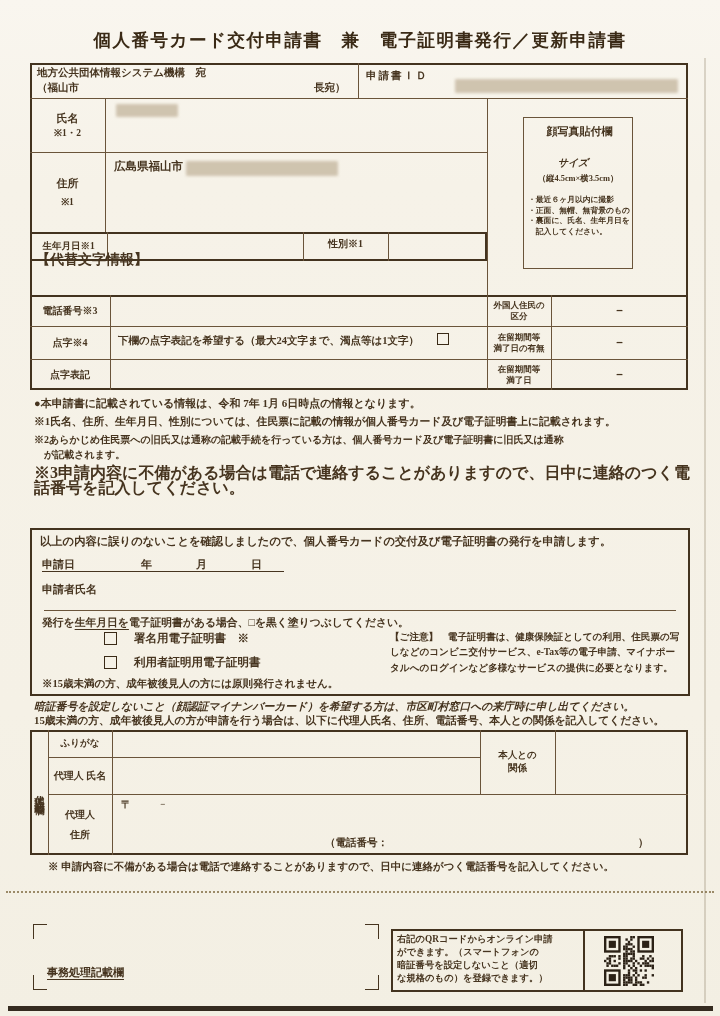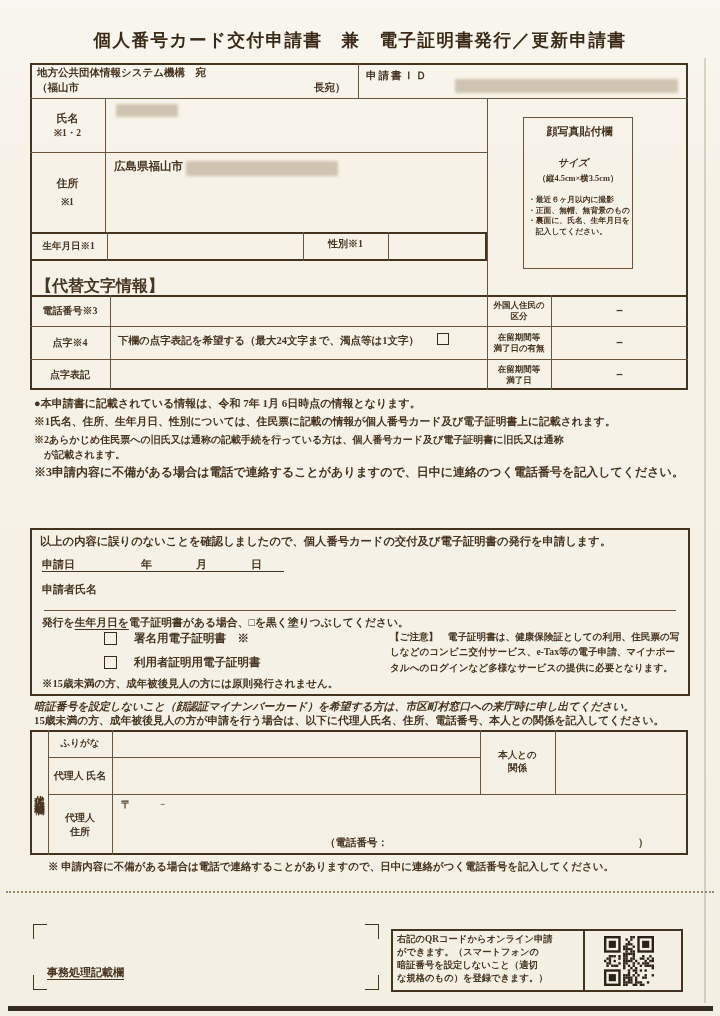--- a/index.html
+++ b/index.html
@@ -67,21 +67,21 @@
 
   <div class="bx" style="left:30px;top:232px;width:457px;height:29px;"></div>
   <div class="vl" style="left:107px;top:232px;height:29px;"></div>
   <div class="vl" style="left:303px;top:232px;height:29px;"></div>
   <div class="vl" style="left:388px;top:232px;height:29px;"></div>
   <div class="t c" style="left:30px;top:232px;width:77px;height:29px;font-size:9.5px;">生年月日※1</div>
   <div class="fill" style="left:108px;top:233px;width:194px;height:27px;"></div>
   <div class="t c" style="left:303px;top:232px;width:85px;height:23px;font-size:10px;">性別※1</div>
   <div class="fill" style="left:389px;top:233px;width:97px;height:27px;"></div>
 
-  <div class="t" style="left:36px;top:276px;font-size:16px;">【代替文字情報】</div>
+  <div class="t" style="left:36px;top:251px;font-size:14px;">【代替文字情報】</div>
   <div class="fill" style="left:30px;top:261px;width:457px;height:34px;"></div>
 
   <div class="hl2" style="left:30px;top:295px;width:658px;"></div>
   <div class="vl" style="left:110px;top:295px;height:95px;"></div>
   <div class="t c" style="left:30px;top:295px;width:80px;height:31px;font-size:10px;">電話番号※3</div>
   <div class="fill" style="left:111px;top:296px;width:375px;height:29px;"></div>
   <div class="hl" style="left:30px;top:326px;width:658px;"></div>
   <div class="t c" style="left:30px;top:326px;width:80px;height:33px;font-size:10px;">点字※4</div>
   <div class="t" style="left:118px;top:334px;font-size:10.5px;">下欄の点字表記を希望する（最大24文字まで、濁点等は1文字）</div>
   <div class="chk" style="left:437px;top:333px;width:12px;height:12px;"></div>
@@ -109,21 +109,21 @@
   <div class="t c" style="left:551px;top:326px;width:137px;height:33px;font-size:12px;">－</div>
   <div class="t c" style="left:487px;top:359px;width:64px;height:31px;font-size:8.5px;line-height:11px;">在留期間等
 満了日</div>
   <div class="t c" style="left:551px;top:359px;width:137px;height:31px;font-size:12px;">－</div>
 
   <div class="abs" style="left:34px;top:396px;width:660px;font-weight:600;">
     <div class="abs" style="position:static;white-space:pre-line;font-size:11px;line-height:15px;margin-bottom:3px;">●本申請書に記載されている情報は、令和 7年 1月 6日時点の情報となります。</div>
     <div style="white-space:pre-line;font-size:10.8px;line-height:15px;margin-bottom:3px;">※1氏名、住所、生年月日、性別については、住民票に記載の情報が個人番号カード及び電子証明書上に記載されます。</div>
     <div style="white-space:pre-line;font-size:10px;line-height:15px;margin-bottom:3px;">※2あらかじめ住民票への旧氏又は通称の記載手続を行っている方は、個人番号カード及び電子証明書に旧氏又は通称
 　が記載されます。</div>
-    <div style="white-space:pre-line;font-size:12px;line-height:15px;margin-bottom:10px;">※3申請内容に不備がある場合は電話で連絡することがありますので、日中に連絡のつく電話番号を記入してください。</div>
+    <div style="white-space:pre-line;font-size:16px;line-height:15px;margin-bottom:10px;">※3申請内容に不備がある場合は電話で連絡することがありますので、日中に連絡のつく電話番号を記入してください。</div>
   </div>
 
   <div class="bx" style="left:30px;top:528px;width:660px;height:168px;"></div>
   <div class="t" style="left:40px;top:534px;font-size:11.3px;">以上の内容に誤りのないことを確認しましたので、個人番号カードの交付及び電子証明書の発行を申請します。</div>
   <div class="t" style="left:42px;top:557px;font-size:11px;"><span class="u">申請日　　　　　　年　　　　月　　　　日　　</span></div>
   <div class="t" style="left:42px;top:582px;font-size:11px;">申請者氏名</div>
   <div class="fill" style="left:130px;top:578px;width:540px;height:26px;"></div>
   <div class="hl" style="left:44px;top:610px;width:632px;"></div>
   <div class="t" style="left:42px;top:616px;font-size:10.8px;"><span>発行を</span><span class="u">生年月日を</span><span>電子証明書がある場合、□を黒く塗りつぶしてください。</span></div>
   <div class="chk" style="left:104px;top:632px;width:13px;height:13px;"></div>
@@ -139,21 +139,21 @@
   <div class="bx" style="left:30px;top:730px;width:658px;height:125px;"></div>
   <div class="vl" style="left:48px;top:730px;height:125px;"></div>
   <div class="t c" style="left:30px;top:730px;width:18px;height:125px;writing-mode:vertical-rl;font-size:10px;letter-spacing:2px;">代理人記載欄</div>
   <div class="vl" style="left:112px;top:730px;height:125px;"></div>
   <div class="hl" style="left:48px;top:757px;width:432px;"></div>
   <div class="hl" style="left:48px;top:794px;width:640px;"></div>
   <div class="t c" style="left:48px;top:730px;width:64px;height:27px;font-size:9.5px;">ふりがな</div>
   <div class="fill" style="left:113px;top:731px;width:366px;height:25px;"></div>
   <div class="t c" style="left:48px;top:757px;width:64px;height:37px;font-size:10px;">代理人 氏名</div>
   <div class="fill" style="left:113px;top:758px;width:366px;height:35px;"></div>
-  <div class="t c" style="left:48px;top:794px;width:64px;height:61px;font-size:10px;line-height:14px;">代理人
+  <div class="t c" style="left:48px;top:794px;width:64px;height:61px;font-size:10px;line-height:20px;">代理人
 住所</div>
   <div class="fill" style="left:113px;top:795px;width:573px;height:59px;"></div>
   <div class="t" style="left:121px;top:798px;font-size:10.5px;">〒</div>
   <div class="t" style="left:160px;top:799px;font-size:9px;">−</div>
   <div class="vl" style="left:480px;top:730px;height:64px;"></div>
   <div class="vl" style="left:555px;top:730px;height:64px;"></div>
   <div class="t c" style="left:480px;top:730px;width:75px;height:64px;font-size:9.5px;line-height:13px;">本人との
 関係</div>
   <div class="fill" style="left:556px;top:731px;width:131px;height:62px;"></div>
   <div class="t" style="left:325px;top:836px;font-size:10.5px;">（電話番号：</div>

